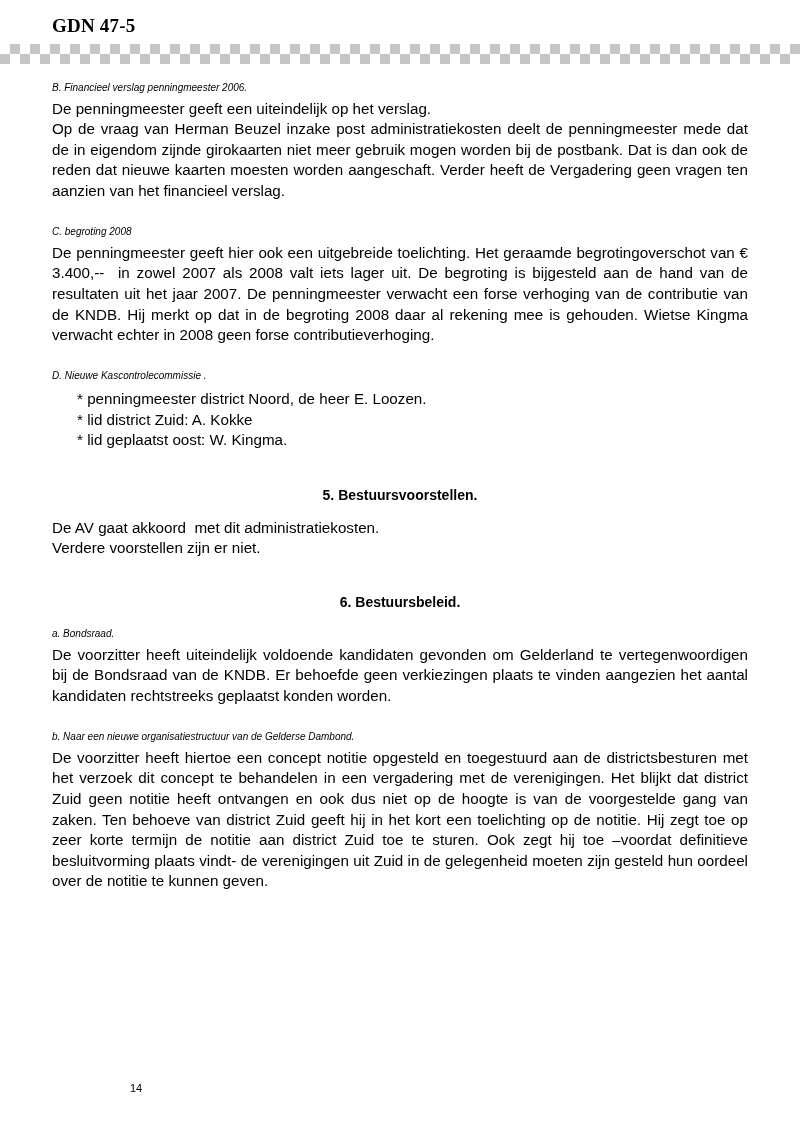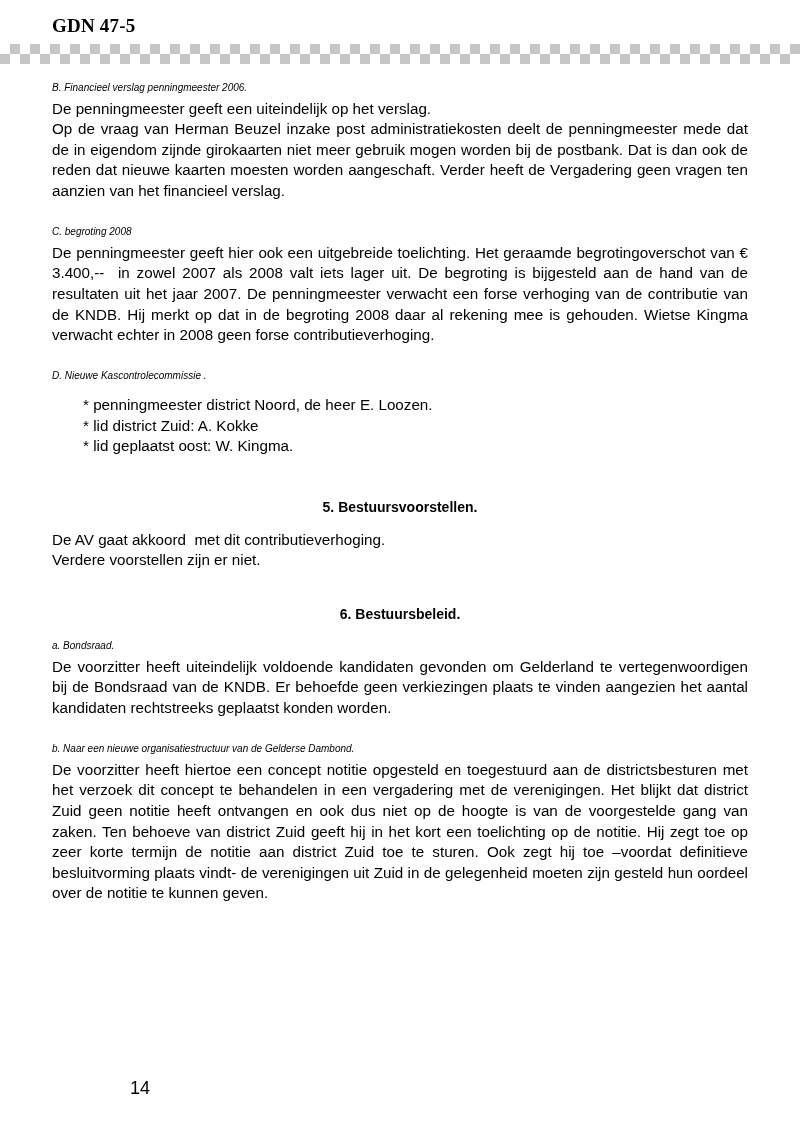--- a/index.html
+++ b/index.html
@@ -80,41 +80,41 @@
     font-size: 14px;
     line-height: 20.6px;
     font-weight: bold;
     margin: 12px;
     white-space: pre-wrap;
     text-align: center;
   }
 
   .spacer { height: 20.6px; }
 
-  .bullet-list { margin: 8px; padding: 0; }
+  .bullet-list { margin: 2px; padding: 0; }
   .bullet-item {
     font-size: 15.2px;
     line-height: 20.6px;
     padding-left: 23px;
     white-space: pre-wrap;
   }
 
   
   #page-footer {
     position: absolute;
     left: 0;
     top: 1078px;
     width: 800px;
     height: 30px;
   }
   #page-number {
     position: absolute;
     left: 130px;
     top: 0;
-    font-size: 18px;
+    font-size: 11px;
     line-height: 20px;
   }
 </style>
 </head>
 <body>
 
 <div id="page-header">
   <div id="header-title">GDN 47-5</div>
   <div id="checker-band"></div>
 </div>
@@ -142,21 +142,21 @@
       <div class="bullet-item">* penningmeester district Noord, de heer E. Loozen.</div>
       <div class="bullet-item">* lid district Zuid: A. Kokke</div>
       <div class="bullet-item">* lid geplaatst oost: W. Kingma.</div>
     </div>
   </div>
 
   <div class="spacer"></div>
 
   <div class="block">
     <div class="heading-bold">5. Bestuursvoorstellen.</div>
-    <div class="para last-left">De AV gaat akkoord  met dit contributieverhoging.</div>
+    <div class="para last-left">De AV gaat akkoord  met dit administratiekosten.</div>
     <div class="para last-left">Verdere voorstellen zijn er niet.</div>
   </div>
 
   <div class="spacer"></div>
 
   <div class="block">
     <div class="heading-bold">6. Bestuursbeleid.</div>
 
     <div class="block">
       <div class="heading-italic">a. Bondsraad.</div>

